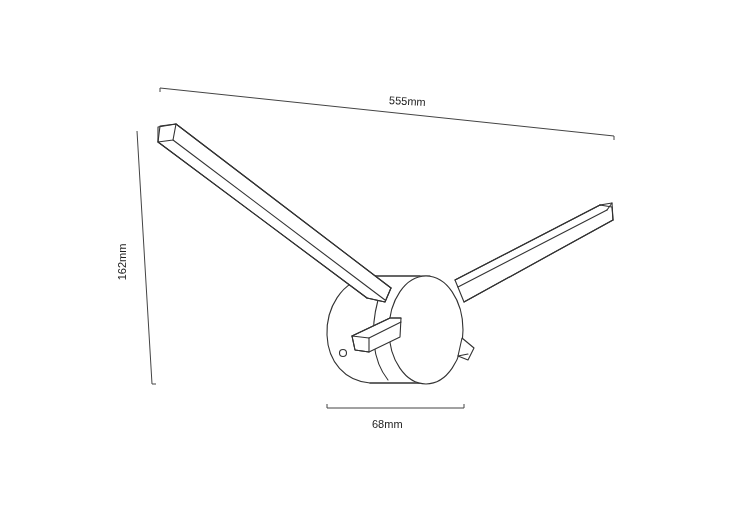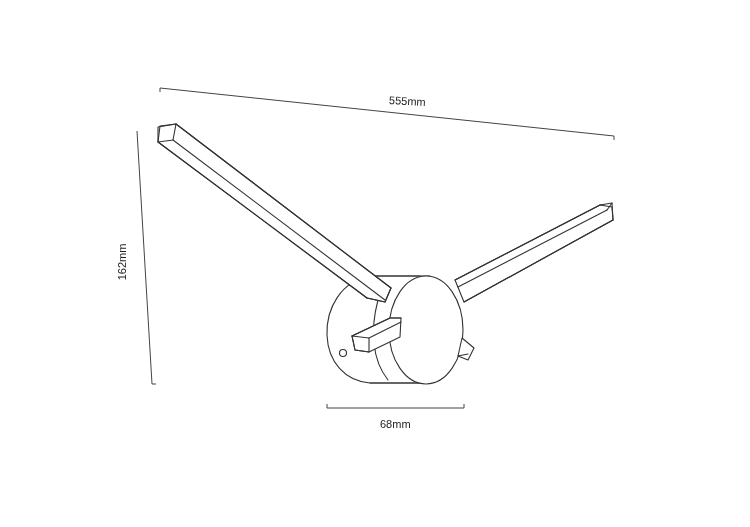--- a/index.html
+++ b/index.html
@@ -4,21 +4,21 @@
   <style>
     html, body { margin: 0; padding: 0; background: #ffffff; }
     body { width: 750px; height: 527px; position: relative; overflow: hidden; }
     #drawing { position: absolute; left: 0; top: 0; width: 750px; height: 527px; }
     .line { fill: none; stroke: #333333; stroke-width: 1.1; stroke-linejoin: round; stroke-linecap: round; }
     .face { fill: #ffffff; stroke: #333333; stroke-width: 1.1; stroke-linejoin: round; }
     .dim { fill: none; stroke: #444444; stroke-width: 1; }
     .dim-label { position: absolute; font-family: "Liberation Sans", sans-serif; font-size: 11px; color: #222222; white-space: nowrap; }
     #label-width { left: 389px; top: 95px; transform: rotate(3deg); }
     #label-height { left: 104px; top: 256px; transform: rotate(-90deg); transform-origin: center; }
-    #label-depth { left: 380px; top: 418px; }
+    #label-depth { left: 372px; top: 418px; }
   </style>
 </head>
 <body>
 
 <svg id="drawing" viewBox="0 0 750 527" xmlns="http://www.w3.org/2000/svg">
 
   <g>
     <path class="dim" d="M160 88 L614 136"></path>
     <path class="dim" d="M160 88 L160 92"></path>
     <path class="dim" d="M614 136 L614 140"></path>

